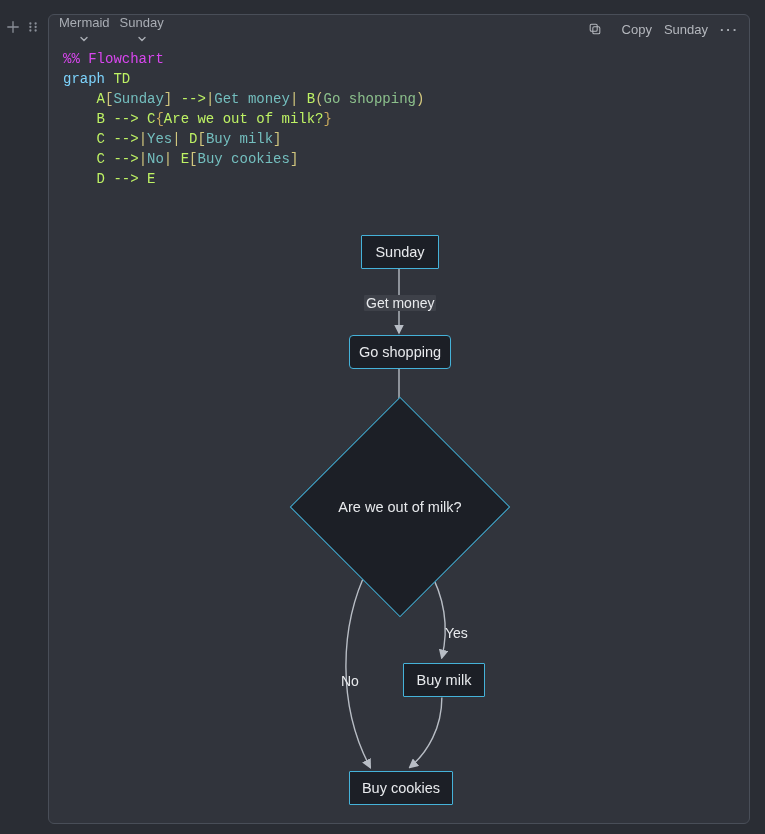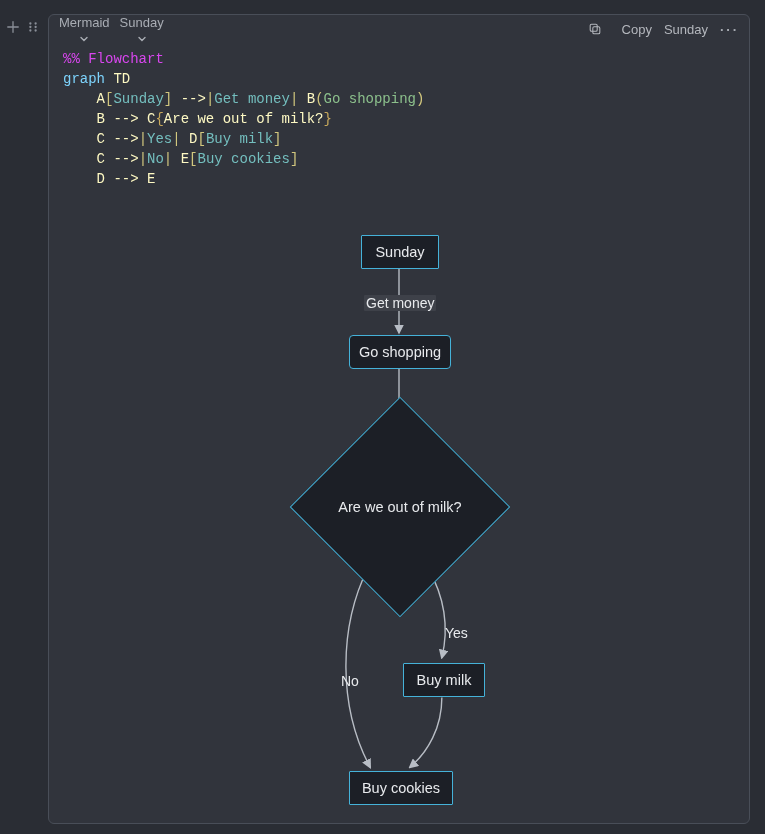--- a/index.html
+++ b/index.html
@@ -57,21 +57,21 @@
   .code {
     font-family: Consolas, "Courier New", monospace;
     font-size: 14px;
     line-height: 20px;
     padding: 6px 14px 10px 14px;
     white-space: pre;
     color: #d8dbe0;
   }
   .c-comment { color: #d946ef; }
   .c-pink { color: #7dd3fc; }
-  .c-white { color: #fef9c3; }
+  .c-white { color: #bef264; }
   .c-yellow { color: #d2c77e; }
   .c-teal  { color: #74bfbf; }
   .c-green { color: #8cc08c; }
   .c-gold  { color: #caaa5c; }
 
   
   .diagram {
     position: relative;
     width: 100%;
     height: calc(100% - 28px - 164px);

